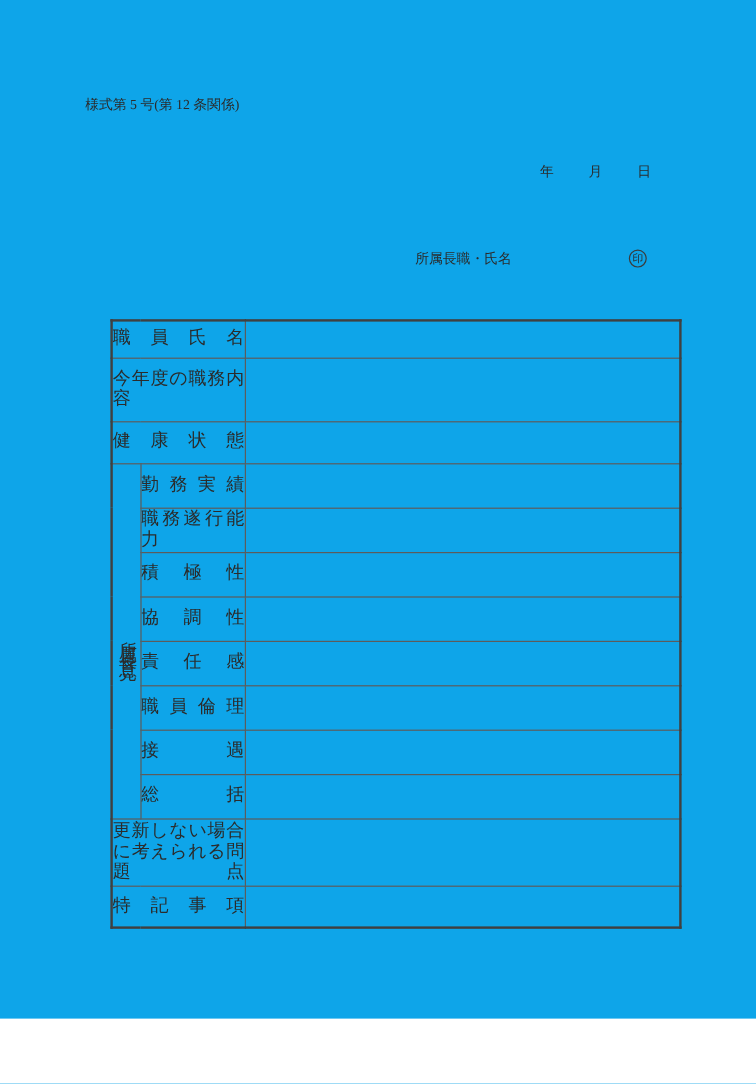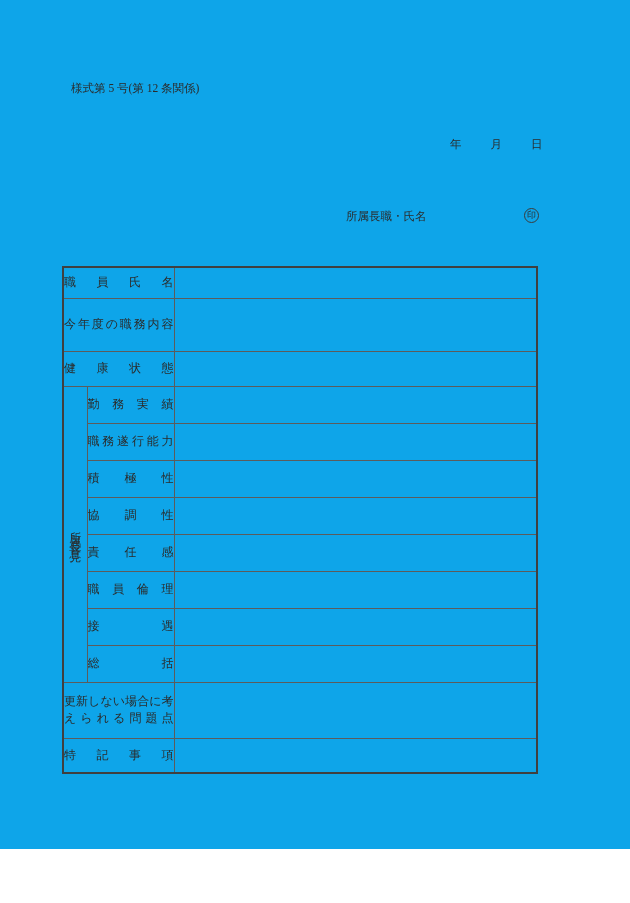--- a/index.html
+++ b/index.html
@@ -27,26 +27,26 @@
     width: 15px; height: 15px;
     border: 1px solid #3b3b3b;
     border-radius: 50%;
     display: flex; align-items: center; justify-content: center;
     box-sizing: border-box;
   }
   .seal span { font-size: 9px; line-height: 9px; }
 
   table.form {
     position: absolute;
-    left: 62px; top: 266px;
+    left: 92px; top: 266px;
     width: 474px;
     border-collapse: collapse;
     table-layout: fixed;
     border: 2px solid #404040;
-    font-size: 12px;
+    font-size: 15px;
   }
   table.form td {
     border: 1px solid #5c5c5c;
     padding: 0;
     vertical-align: middle;
     overflow: hidden;
   }
   td.lbl, td.slbl {
     text-align: justify;
     text-align-last: justify;

